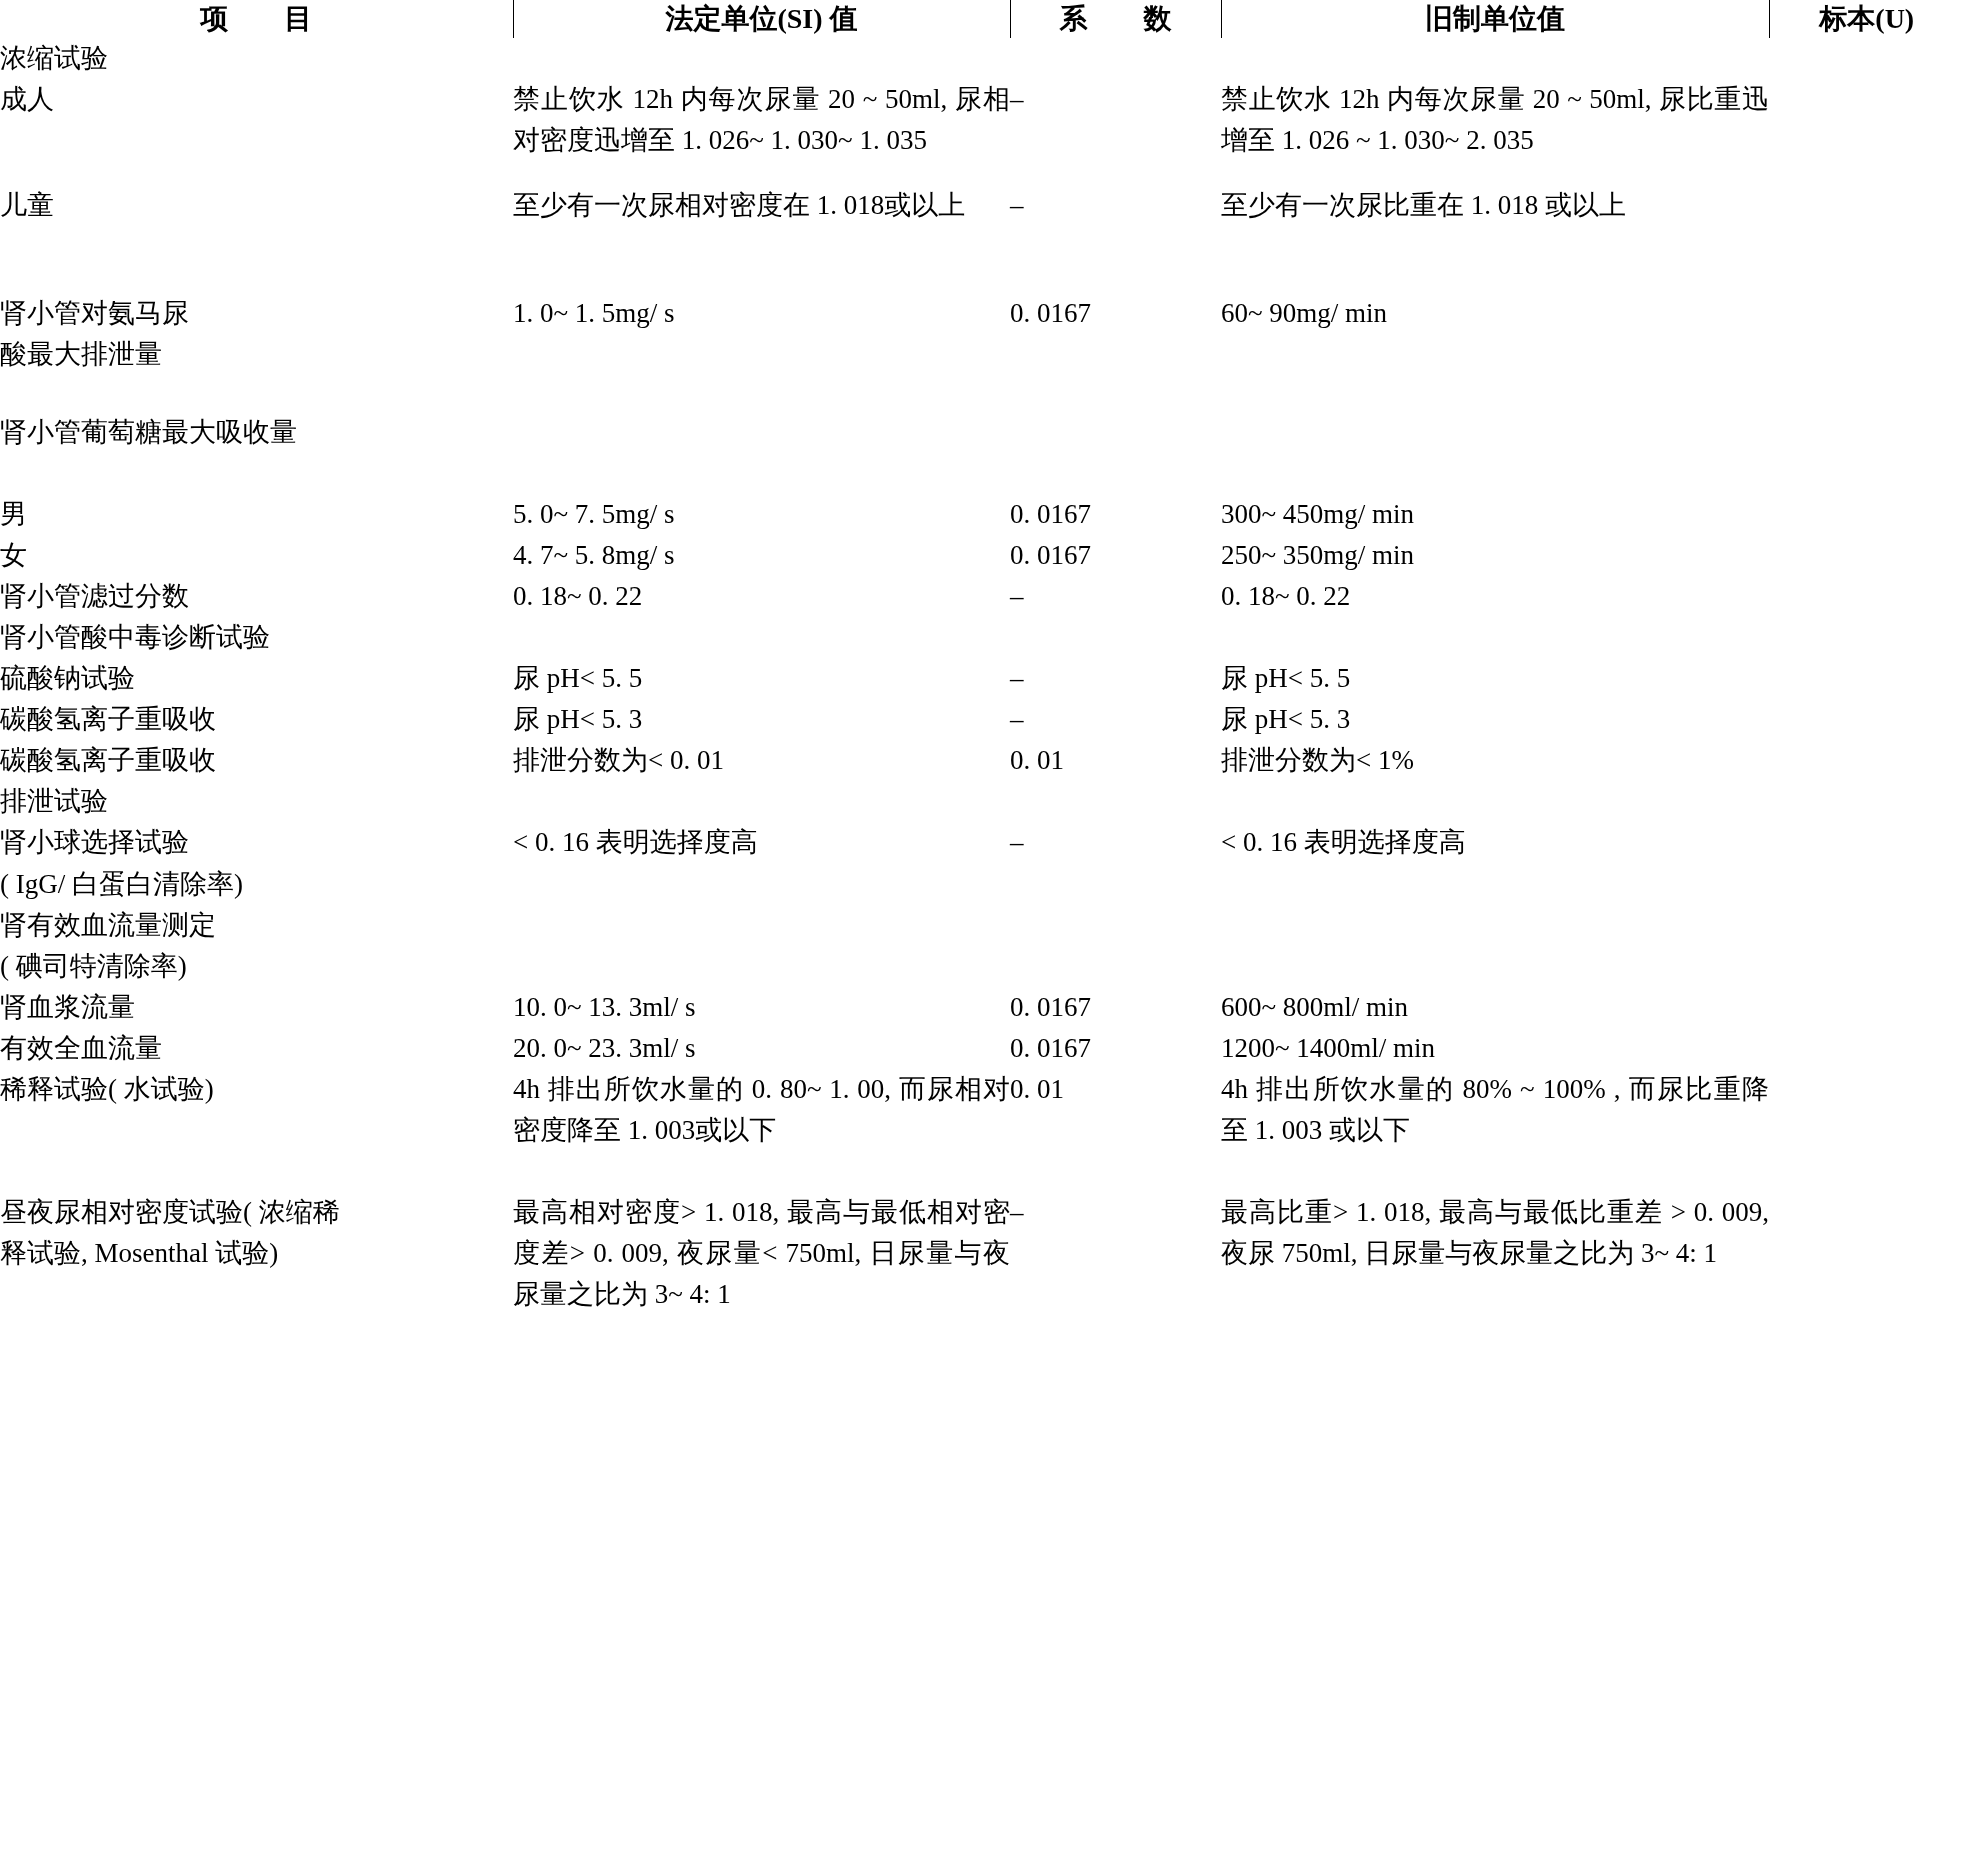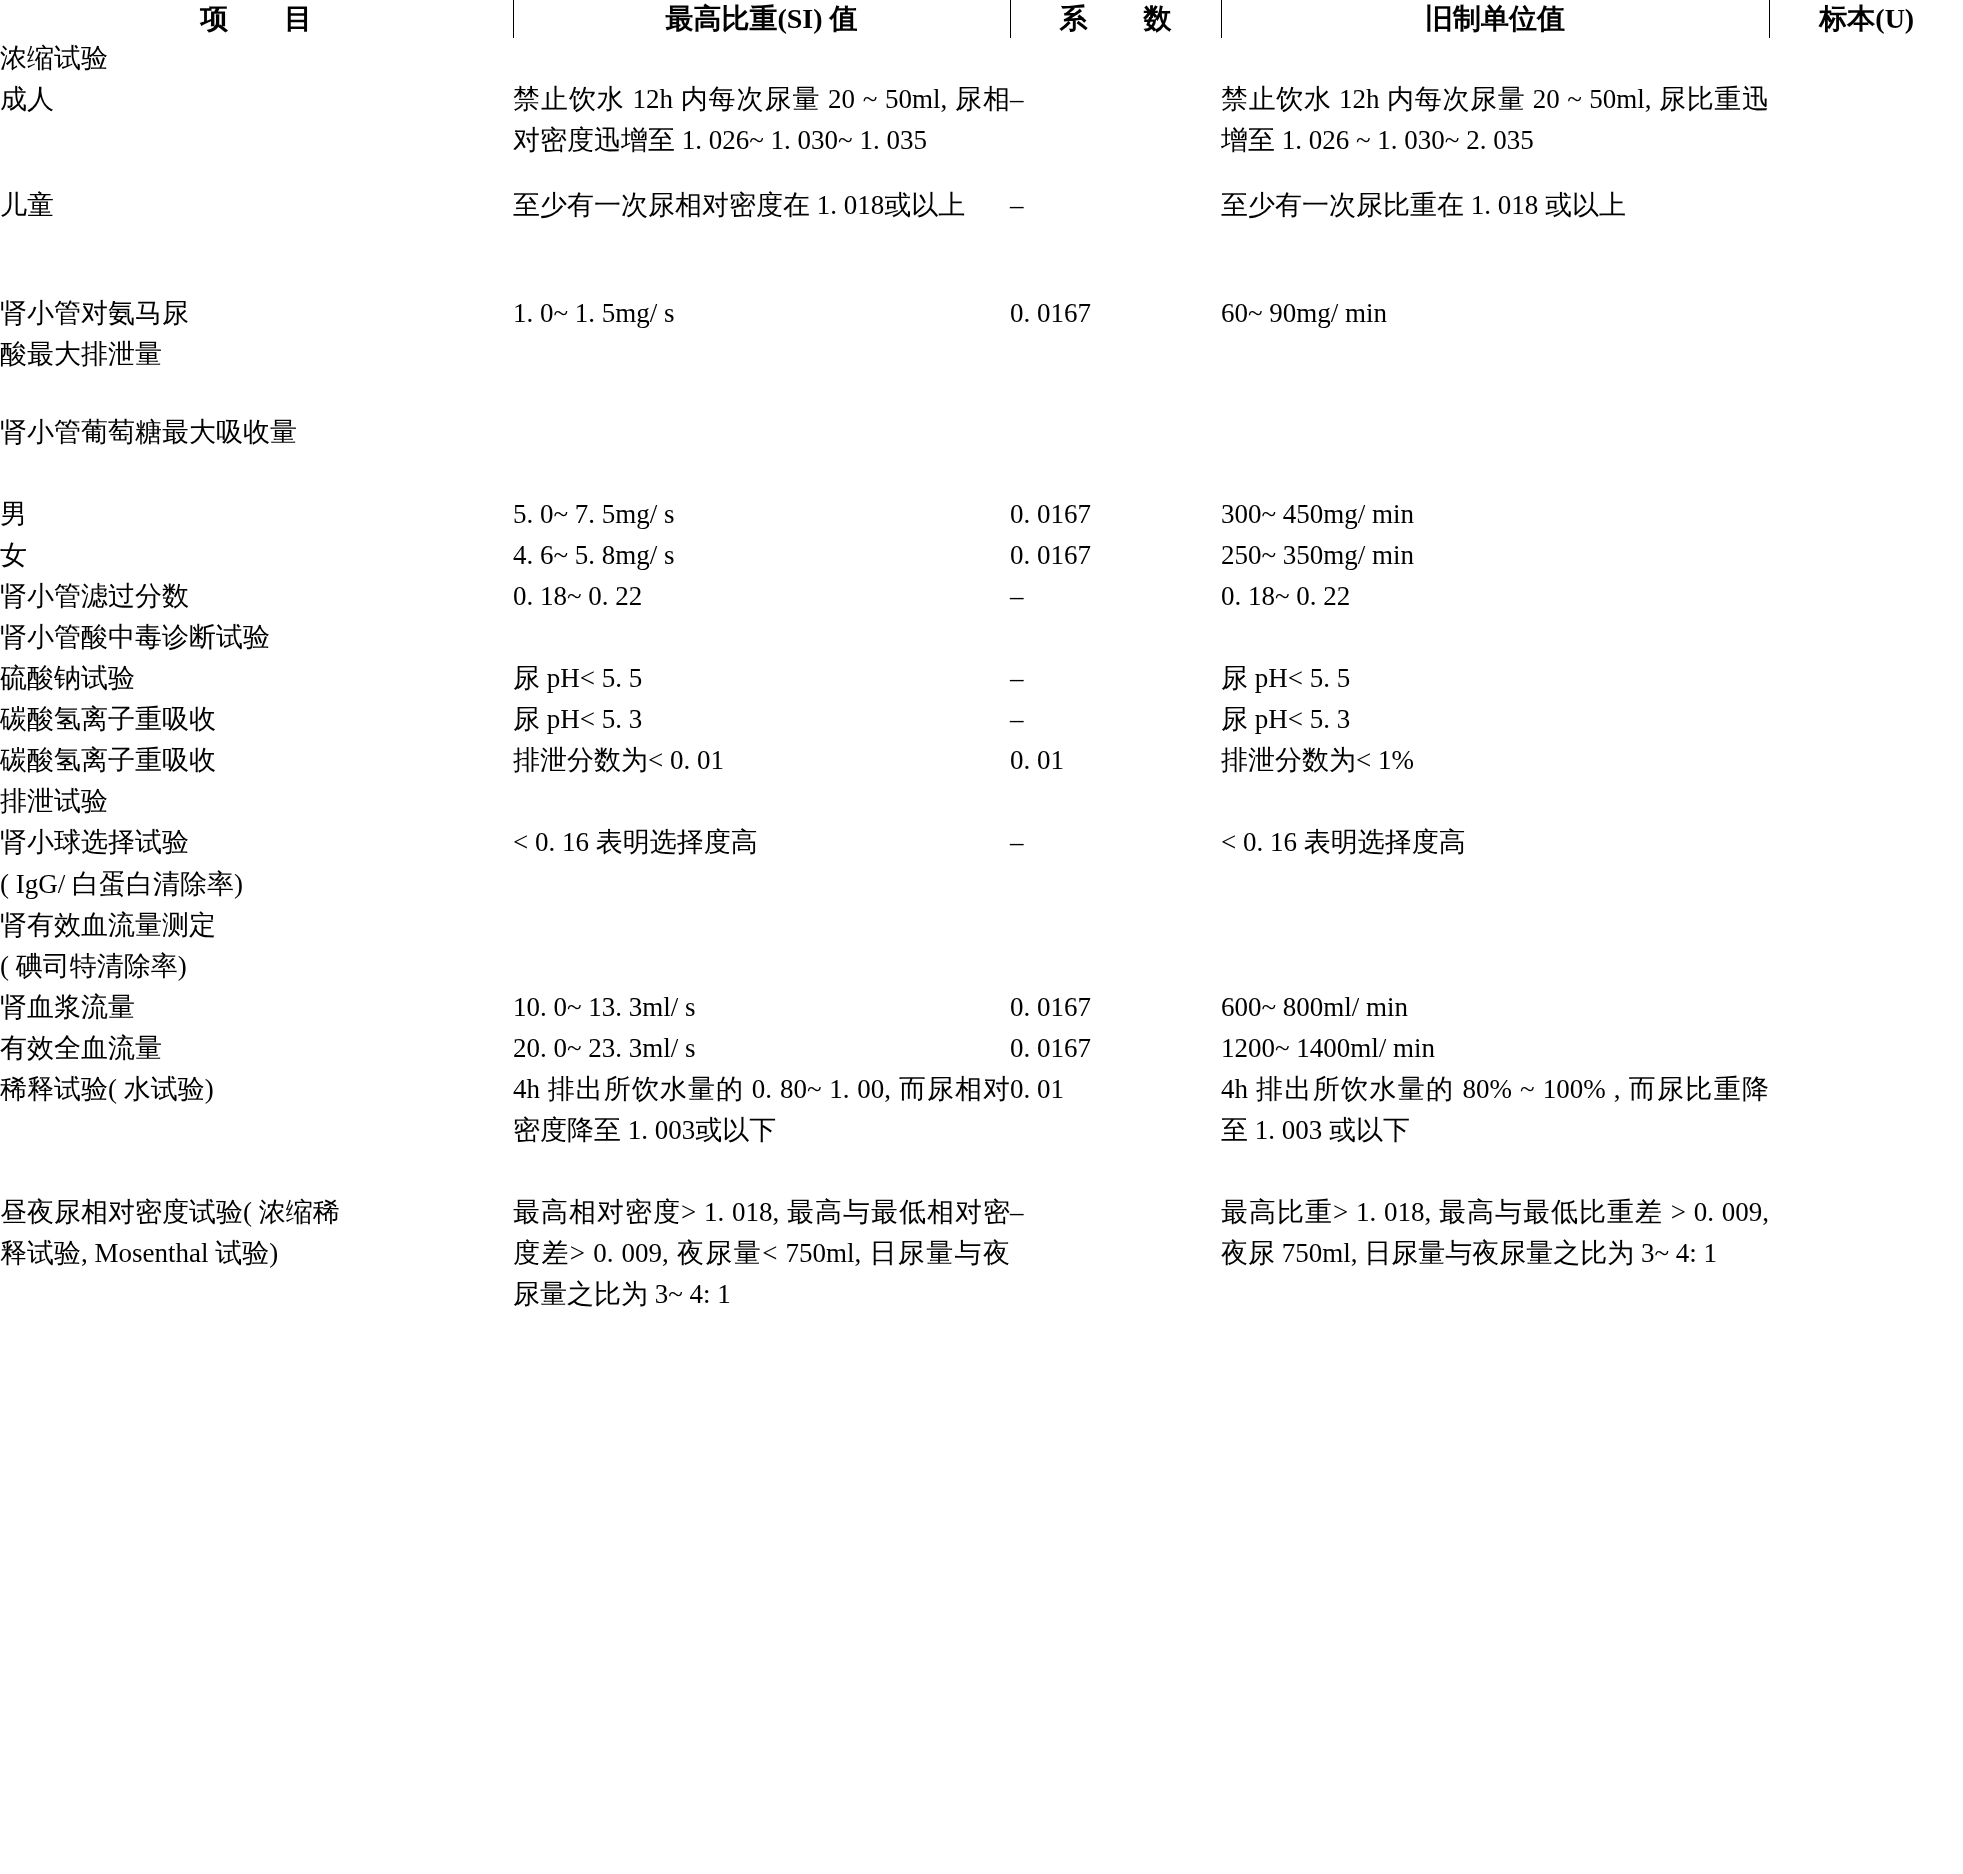--- a/index.html
+++ b/index.html
@@ -76,21 +76,21 @@
     <colgroup>
       <col class="c-item">
         <col class="c-si">
         <col class="c-coef">
         <col class="c-old">
         <col class="c-spec">
     </colgroup>
     <thead>
       <tr>
         <th>项　　目</th>
-        <th class="left-rule">最高比重(SI) 值</th>
+        <th class="left-rule">法定单位(SI) 值</th>
         <th class="left-rule">系　　数</th>
         <th class="left-rule">旧制单位值</th>
         <th class="left-rule">标本(U)</th>
       </tr>
     </thead>
     <tbody>
 
       <tr>
         <td class="col-item pad-top-sm">浓缩试验</td>
         <td class="col-si"></td>
@@ -167,21 +167,21 @@
       <tr>
         <td class="col-item indent1">男</td>
         <td class="col-si">5. 0~ 7. 5mg/ s</td>
         <td class="col-coef">0. 0167</td>
         <td class="col-old">300~ 450mg/ min</td>
         <td class="col-spec"></td>
       </tr>
 
       <tr>
         <td class="col-item indent1">女</td>
-        <td class="col-si">4. 6~ 5. 8mg/ s</td>
+        <td class="col-si">4. 7~ 5. 8mg/ s</td>
         <td class="col-coef">0. 0167</td>
         <td class="col-old">250~ 350mg/ min</td>
         <td class="col-spec"></td>
       </tr>
 
       <tr>
         <td class="col-item">肾小管滤过分数</td>
         <td class="col-si">0. 18~ 0. 22</td>
         <td class="col-coef">–</td>
         <td class="col-old">0. 18~ 0. 22</td>

